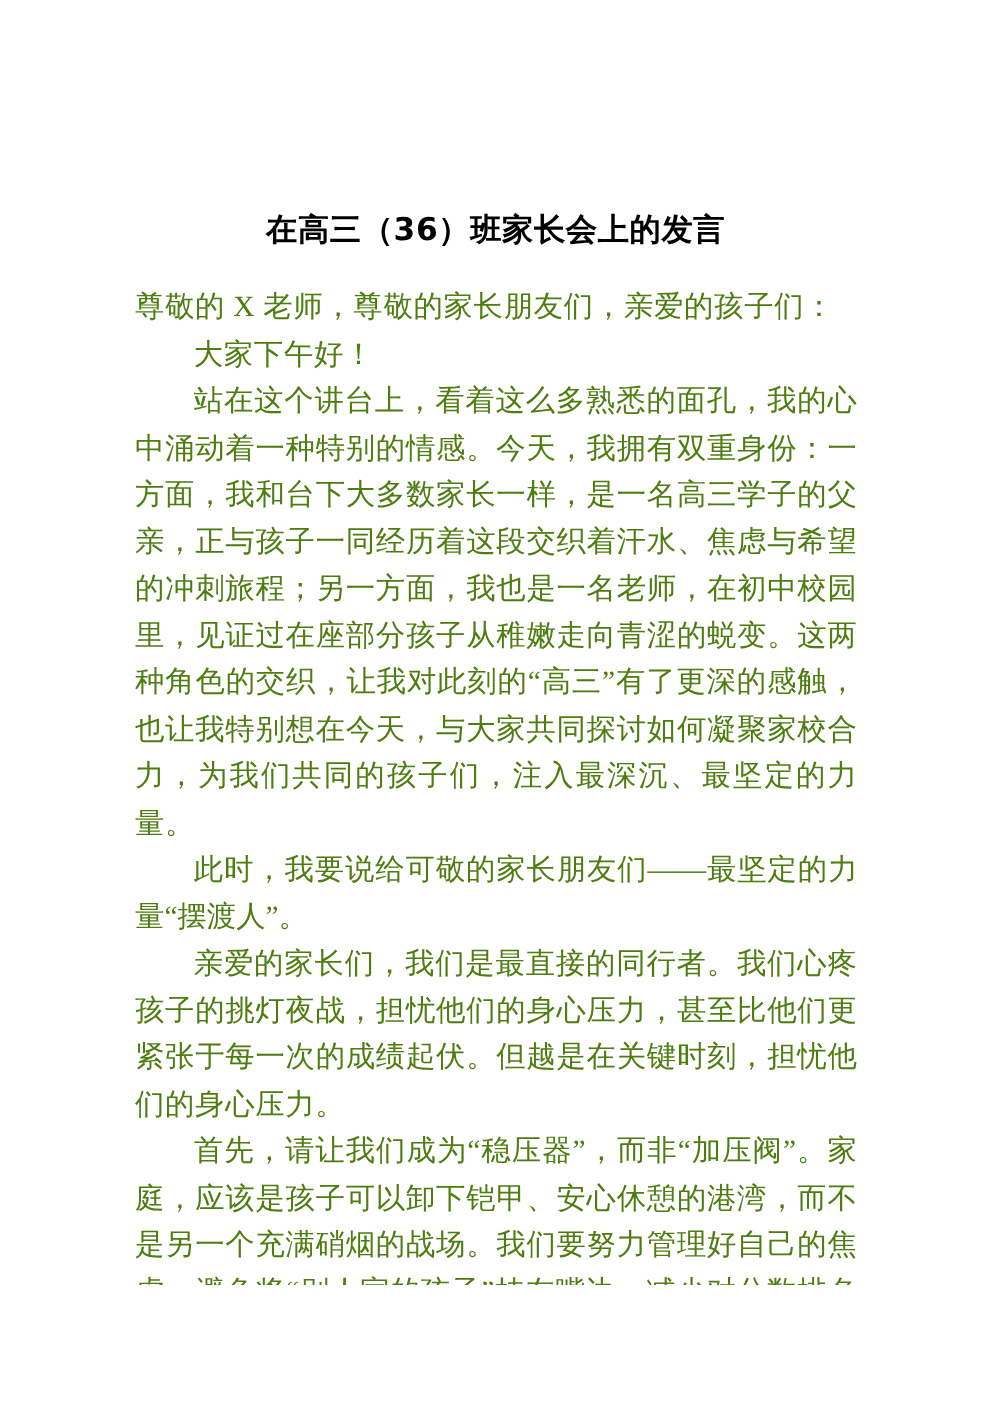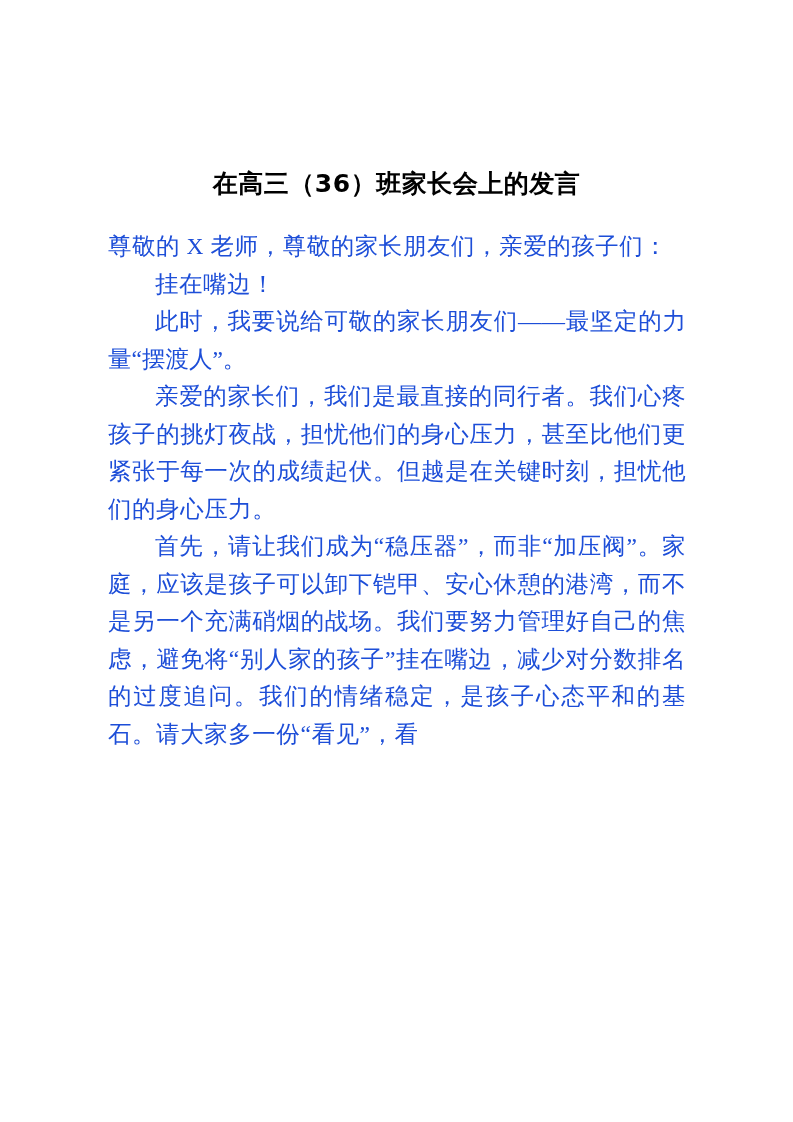--- a/index.html
+++ b/index.html
@@ -45,21 +45,21 @@
     position: absolute;
     left: 108px;
     top: 228px;
     width: 578px;
   }
 
   .para {
     margin: 0;
     font-size: 23.5px;
     line-height: 37.5px;
-    color: #1d4ed8;
+    color: #4d7c0f;
     text-align: justify;
     text-justify: inter-character;
     word-break: break-all;
     white-space: normal;
   }
 
   
   .para.loose {
     letter-spacing: 0.55px;
   }
@@ -83,22 +83,23 @@
 <body>
 
 <div class="page">
 
   <h1 class="doc-title">在高三（36）班家长会上的发言</h1>
 
   <div class="body-block">
 
     <p class="para loose">尊敬的 X 老师，尊敬的家长朋友们，亲爱的孩子们：</p>
 
-    <p class="para loose indent">挂在嘴边！</p>
+    <p class="para loose indent">大家下午好！</p>
 
+    <p class="para loose indent">站在这个讲台上，看着这么多熟悉的面孔，我的心中涌动着一种特别的情感。今天，我拥有双重身份：一方面，我和台下大多数家长一样，是一名高三学子的父亲，正与孩子一同经历着这段交织着汗水、焦虑与希望的冲刺旅程；另一方面，我也是一名老师，在初中校园里，见证过在座部分孩子从稚嫩走向青涩的蜕变。这两种角色的交织，让我对此刻的“高三”有了更深的感触，也让我特别想在今天，与大家共同探讨如何凝聚家校合力，为我们共同的孩子们，注入最深沉、最坚定的力量。</p>
 
     <p class="para tight indent">此时，我要说给可敬的家长朋友们——最坚定的力量“摆渡人”。</p>
 
     <p class="para loose indent">亲爱的家长们，我们是最直接的同行者。我们心疼孩子的挑灯夜战，担忧他们的身心压力，甚至比他们更紧张于每一次的成绩起伏。但越是在关键时刻，担忧他们的身心压力。</p>
 
     <p class="para loose indent">首先，请让我们成为“稳压器”，而非“加压阀”。家庭，应该是孩子可以卸下铠甲、安心休憩的港湾，而不是另一个充满硝烟的战场。我们要努力管理好自己的焦虑，避免将“别人家的孩子”挂在嘴边，减少对分数排名的过度追问。我们的情绪稳定，是孩子心态平和的基石。请大家多一份“看见”，看</p>
 
   </div>
 
 </div>

